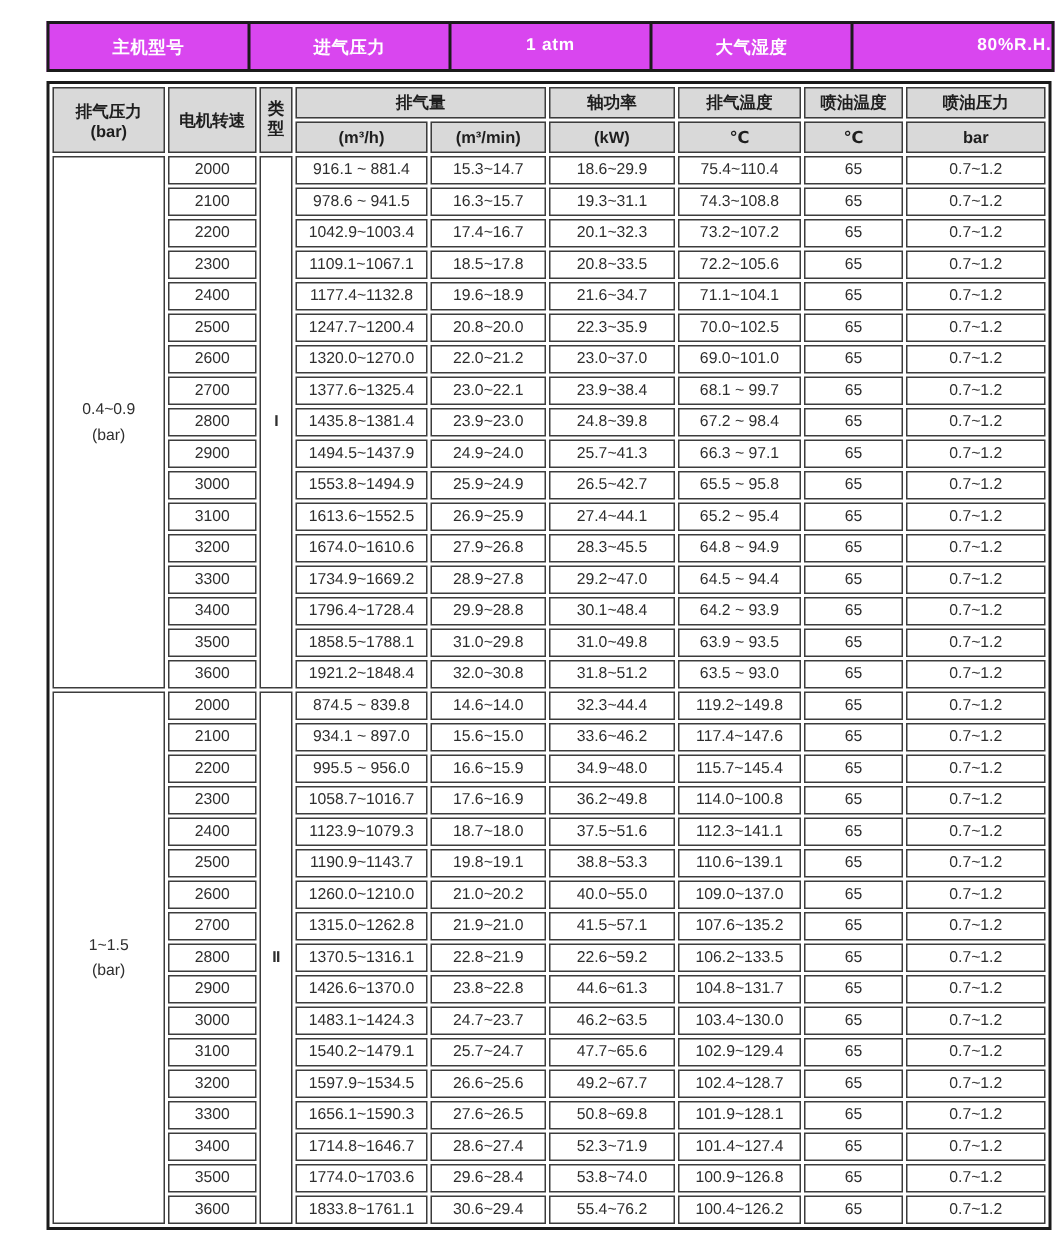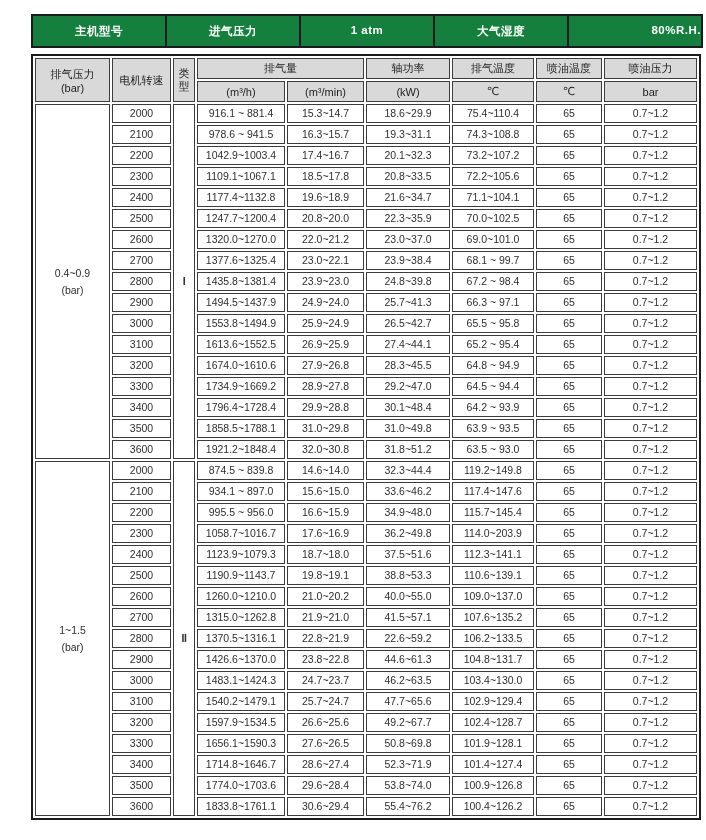--- a/index.html
+++ b/index.html
@@ -7,21 +7,21 @@
     width:706px;height:840px;background:#ffffff;
     font-family:"Liberation Sans","DejaVu Sans",sans-serif;
     color:#222;overflow:hidden;
   }
   .sheet{padding:14px 0 0 31px;}
 
   
   .green-bar{
     width:668px;display:flex;
     border:2px solid #1b1b1b;
-    background:#15803d;
+    background:#d946ef;
     box-sizing:content-box;
   }
   .green-cell{
     flex:1 1 0;
     color:#ffffff;font-weight:bold;font-size:11.5px;
     text-align:center;padding:8px 0 7px 0;
     border-right:2px solid #1b1b1b;
     letter-spacing:.5px;
     white-space:nowrap;
   }
@@ -35,21 +35,21 @@
     border:2px solid #1b1b1b;
     background:#ffffff;
   }
   table.spec th, table.spec td{
     border:1px solid #3c3c3c;
     text-align:center;vertical-align:middle;
     overflow:hidden;white-space:nowrap;
   }
   table.spec th{
     background:#d9d9d9;
-    font-weight:normal;font-size:11px;color:#1e1e1e;
+    font-weight:bold;font-size:11px;color:#1e1e1e;
     height:17px;padding:1px 0;
   }
   table.spec td{
     font-size:10.5px;color:#2e2e2e;
     height:17px;line-height:17px;padding:0;
   }
   th.unit{font-size:10.5px;}
   th.type-head{line-height:1.2;font-size:11px;padding:0;}
   td.pressure-cell{font-size:10.5px;line-height:1.35;}
   td.type-cell{font-weight:bold;font-size:10px;letter-spacing:-0.5px;}
@@ -294,21 +294,21 @@
           <td>34.9~48.0</td>
           <td>115.7~145.4</td>
           <td>65</td>
           <td>0.7~1.2</td>
         </tr>
         <tr>
           <td>2300</td>
           <td>1058.7~1016.7</td>
           <td>17.6~16.9</td>
           <td>36.2~49.8</td>
-          <td>114.0~203.9</td>
+          <td>114.0~100.8</td>
           <td>65</td>
           <td>0.7~1.2</td>
         </tr>
         <tr>
           <td>2400</td>
           <td>1123.9~1079.3</td>
           <td>18.7~18.0</td>
           <td>37.5~51.6</td>
           <td>112.3~141.1</td>
           <td>65</td>

